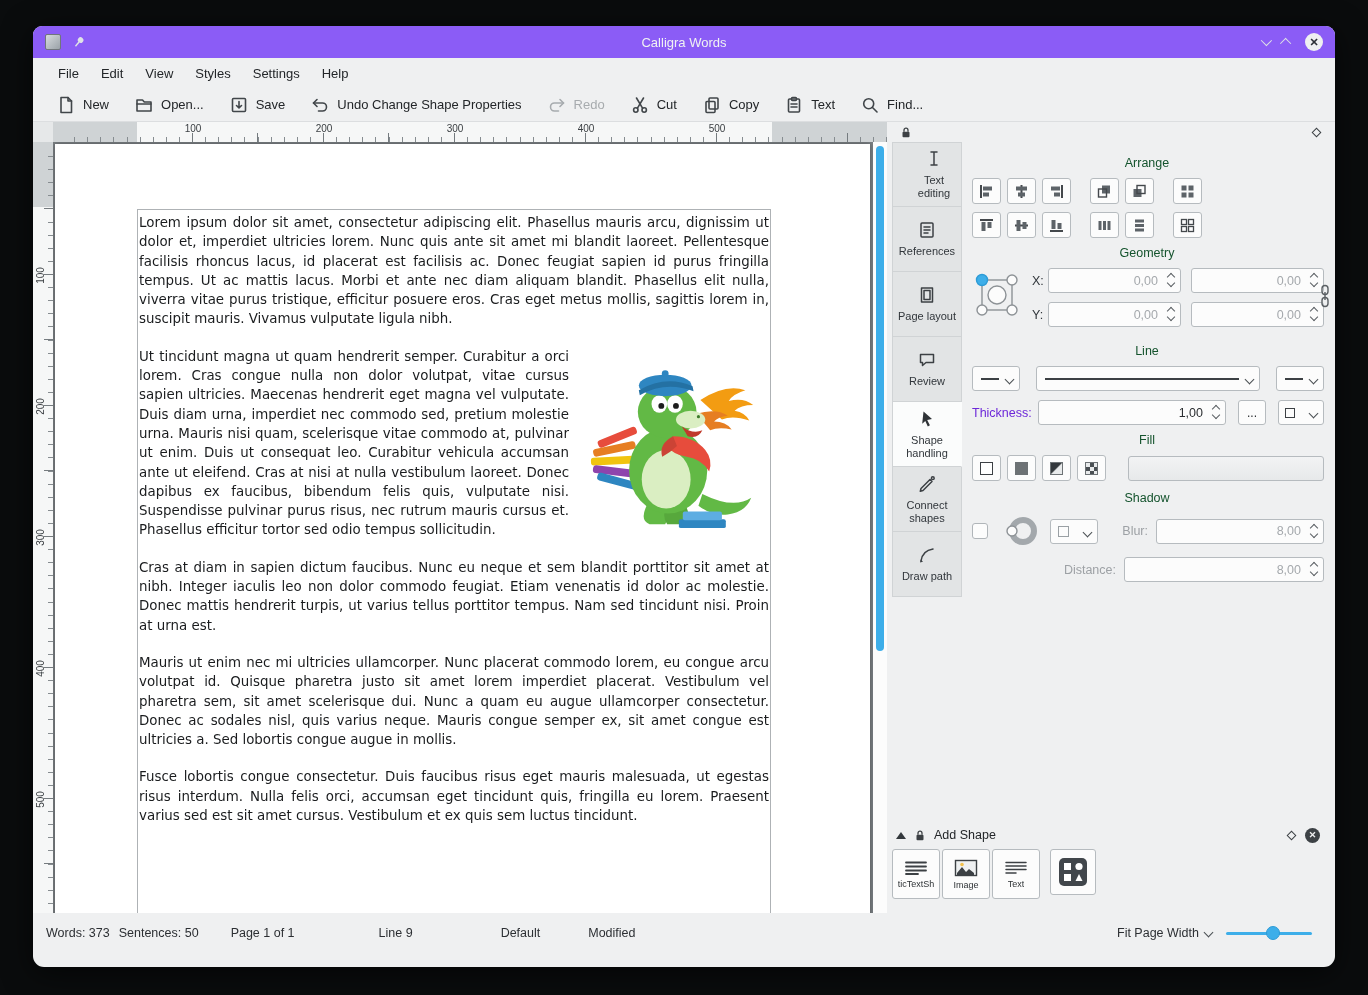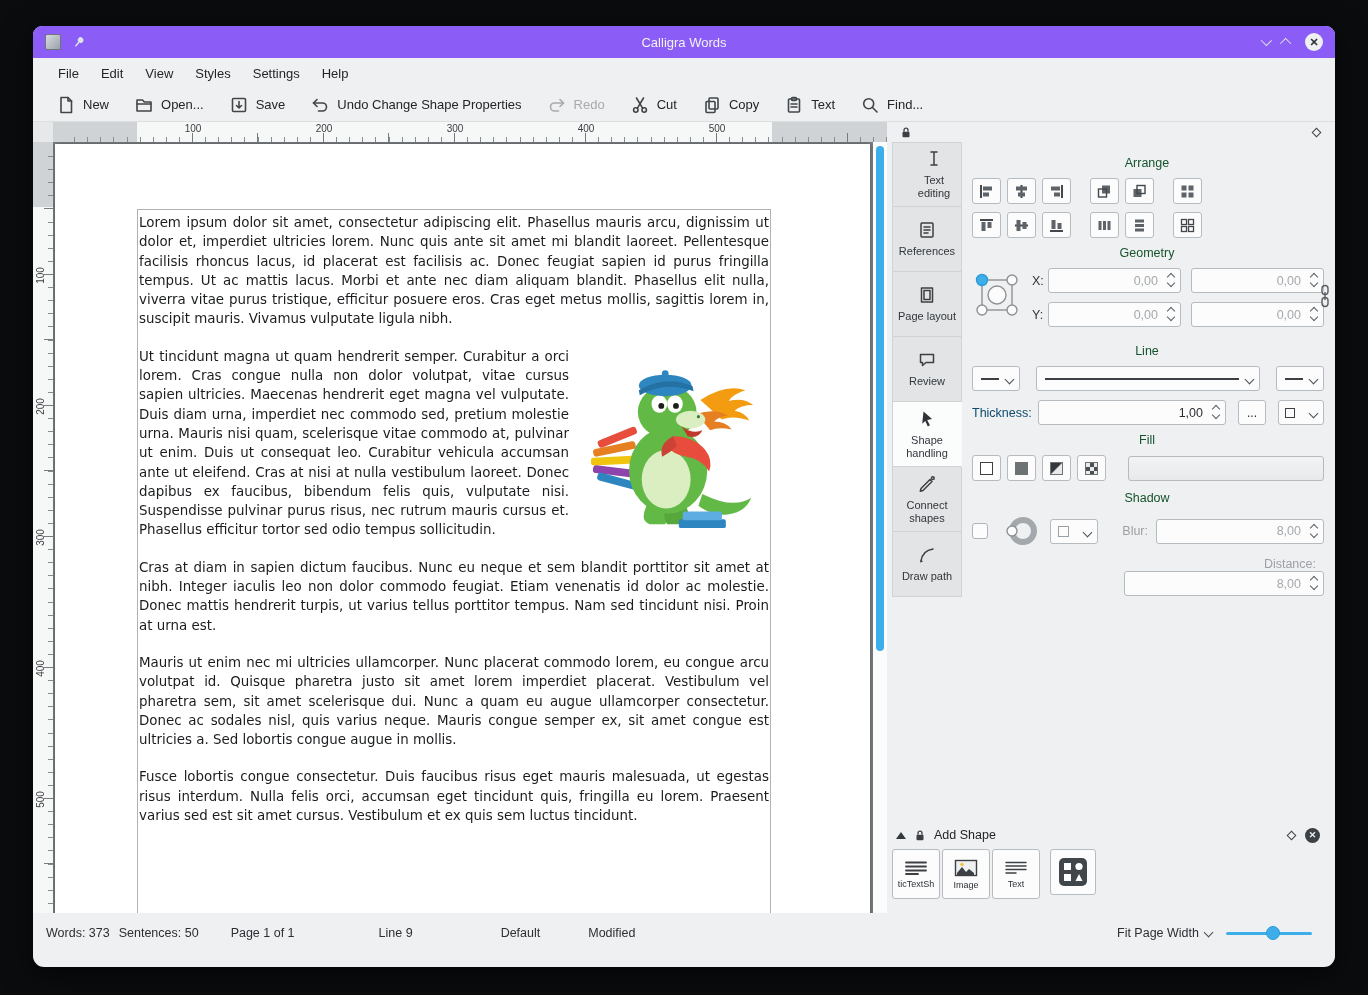--- a/index.html
+++ b/index.html
@@ -132,21 +132,21 @@
 
   .combo { position:relative; height:25px; background:#fcfcfc; border:1px solid #b6bbbf; border-radius:3px;
            display:flex; align-items:center; padding:0 20px 0 8px; }
   .combo .cchev { position:absolute; right:6px; top:9px; width:7px; height:7px;
                   border-right:1.6px solid #4a4f53; border-bottom:1.6px solid #4a4f53; transform:rotate(45deg); }
   .line-row { display:flex; align-items:center; margin:2px 0 9px 2px; }
   .combo-sm { width:48px; flex:none; }
   .combo-lg { flex:1 1 auto; margin:0 16px; }
   .lineglyph { height:2px; background:#3c4044; flex:1 1 auto; }
   .thick-row { display:flex; align-items:center; margin:0 0 6px 2px; }
-  .thick-label { font-size:12.5px; color:#0c4a6e; width:66px; flex:none; }
+  .thick-label { font-size:12.5px; color:#6d28d9; width:66px; flex:none; }
   .thick-row .spin { flex:1 1 auto; }
   .dots-btn { width:28px; height:25px; margin-left:12px; background:#fcfcfc; border:1px solid #b6bbbf;
               border-radius:3px; font-size:12px; color:#2b2e31; display:flex; align-items:flex-end;
               justify-content:center; padding-bottom:4px; flex:none; }
   .marker-combo { width:46px; margin-left:12px; flex:none; padding-left:6px; }
   .marker-sq { width:10px; height:10px; border:1.6px solid #3c4044; }
 
   .fill-row { display:flex; align-items:center; margin:2px 0 10px 2px; }
   .fill-bar { flex:1 1 auto; height:25px; margin-left:16px; border:1px solid #b6bbbf; border-radius:3px;
               background:linear-gradient(180deg,#f2f3f4,#e7e9ea); }
@@ -160,21 +160,21 @@
       background-size:8px 8px; background-position:0 0,4px 4px; border:1px solid #6d7275; }
 
   .shadow-row1 { display:flex; align-items:center; margin:4px 0 8px 2px; }
   .checkbox { width:16px; height:16px; background:#fcfcfc; border:1px solid #b0b5b9; border-radius:3px; flex:none; }
   .dial { margin-left:16px; flex:none; }
   .shadow-combo { width:48px; margin-left:10px; padding-left:7px; flex:none; }
   .sh-sq { width:11px; height:11px; border:1px solid #9aa0a4; background:#fcfcfc; }
   .sh-label { font-size:12.5px; color:#9da1a5; text-align:right; }
   .blur-label { margin-left:auto; padding-right:8px; }
   .blur-spin { width:168px; flex:none; }
-  .shadow-row2 { display:flex; align-items:flex-end; justify-content:flex-end; margin:0 0 6px 2px;flex-direction:column; }
+  .shadow-row2 { display:flex; align-items:center; justify-content:flex-end; margin:0 0 6px 2px; }
   .dist-label { width:90px; padding-right:8px; }
   .dist-spin { width:200px; flex:none; }
 
   
   .addshape { flex:0 0 88px; display:flex; flex-direction:column; margin-left:5px; }
   .as-body { display:flex; align-items:flex-start; gap:2px; padding:4px 0 0 0; }
   .shape-btn { width:48px; height:50px; background:#fcfcfc; border:1px solid #b6bbbf; border-radius:3px;
                display:flex; flex-direction:column; align-items:center; justify-content:center; gap:3px;
                overflow:hidden; }
   .shape-btn .slbl { font-size:9px; color:#2f3336; white-space:nowrap; max-width:46px; overflow:hidden; }

